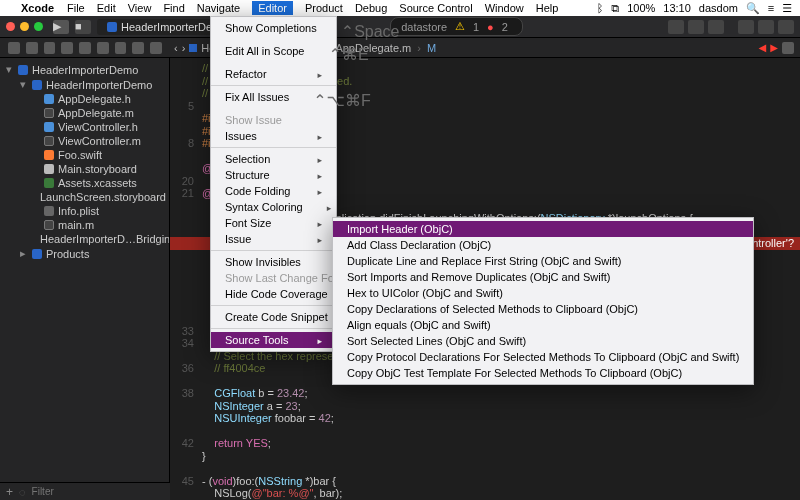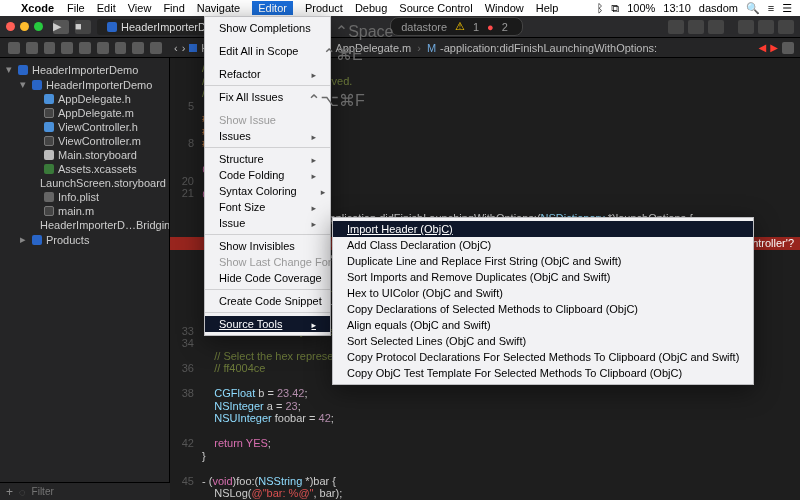--- a/index.html
+++ b/index.html
@@ -58,21 +58,21 @@
   .err-strip { position:absolute; left:0; right:0; height:12.5px; background:rgba(200,40,30,.72); z-index:1; display:flex; align-items:center; justify-content:flex-end; padding-right:6px; font-size:9.5px; color:#fff; }
   .err-strip .dot{width:9px;height:9px;border-radius:50%;background:#ff3b30;border:1px solid #fff;margin-right:4px;}
   .sel-token{ background:#3a4a66; border-radius:2px; padding:0 1px; }
   
   .menu { position:absolute; background:#f2f2f4; border:1px solid #bfbfc2; color:#000; font-size:11px; box-shadow:0 6px 24px rgba(0,0,0,.45); padding:3px 0; z-index:50; }
   .menu .item { padding:2px 14px; display:flex; justify-content:space-between; gap:24px; white-space:nowrap; }
   .menu .item.disabled { color:#9a9a9a; }
   .menu .item .sc { color:#6a6a6a; font-size:16px; }
   .menu .item .sub::after { content:"▸"; color:#555; font-size:9px; }
   .menu hr { border:none; border-top:1px solid #d0d0d2; margin:3px 0; }
-  .menu .item.sel { background:#0f172a; color:#fff;text-decoration:underline; }
+  .menu .item.sel { background:#701a75; color:#fff; }
   .menu .item.sel .sub::after { color:#fff; }
   .submenu { position:absolute; }
 </style>
 </head>
 <body>
 
 <div class="menubar">
   <span class="apple"></span>
   <span class="bold">Xcode</span>
   <span id="mb-items"><span style="margin-right: 12px;">File</span><span style="margin-right: 12px;">Edit</span><span style="margin-right: 12px;">View</span><span style="margin-right: 12px;">Find</span><span style="margin-right: 12px;">Navigate</span><span class="is-open" style="margin-right: 12px;">Editor</span><span style="margin-right: 12px;">Product</span><span style="margin-right: 12px;">Debug</span><span style="margin-right: 12px;">Source Control</span><span style="margin-right: 12px;">Window</span><span style="margin-right: 12px;">Help</span></span>
@@ -137,21 +137,20 @@
   <div class="jb">
     <span>‹</span>
     <span>›</span>
     <span class="sq fold-blue"></span>
     <span>HeaderImporterDemo</span>
     <span class="sep"></span>
     <span class="sq file-m"></span>
     <span>AppDelegate.m</span>
     <span class="sep"></span>
     <span style="color:#6fa8dc">M</span>
-    <span>-application:didFinishLaunchingWithOptions:</span>
   </div>
   <div class="rb">
     <span class="arrow-red">◀</span>
     <span class="arrow-red">▶</span>
     <div class="sbtn"></div>
   </div>
 </div>
 
 <div class="split">
   <div class="sidebar" id="sb">
@@ -180,20 +179,25 @@
         <span class="ficon file-h"></span>
         <span>ViewController.h</span>
       </div>
       <div class="row ind2">
         <span class="disc"></span>
         <span class="ficon file-m"></span>
         <span>ViewController.m</span>
       </div>
       <div class="row ind2">
         <span class="disc"></span>
+        <span class="ficon file-swift"></span>
+        <span>Foo.swift</span>
+      </div>
+      <div class="row ind2">
+        <span class="disc"></span>
         <span class="ficon file-sb"></span>
         <span>Main.storyboard</span>
       </div>
       <div class="row ind2">
         <span class="disc"></span>
         <span class="ficon file-img"></span>
         <span>Assets.xcassets</span>
       </div>
       <div class="row ind2">
         <span class="disc"></span>
@@ -267,21 +271,21 @@
         <div></div>
         <div></div>
         <div>45</div>
         <div></div>
         <div></div>
       </div>
     <div class="code" id="code"><div class="c-cm">//</div><div class="c-cm">//  Copyright ... rights reserved.</div><div class="c-cm">//</div><div class=""></div><div class="c-pp">#imp</div><div class="c-pp">#imp</div><div class="c-pp">#imp</div><div class=""></div><div class="c-kw">@int</div><div class="">    </div><div class="c-kw">@enc</div><div class=""></div><div class=""><span class="c-cm"></span><span style="visibility:hidden">-------------------------------</span><span class="c-id">*)application didFinishLaunchingWithOptions:(</span><span class="c-typ">NSDictionary</span><span class="c-id"> *)launchOptions {</span></div><div class=""></div><div class="">    <span class="sel-token">ViewController</span><span class="c-id"> *viewController</span></div><div class="">    viewController.<span class="c-id">view.backgroundC</span></div><div class=""></div><div class="">    NSInteger one = 1;</div><div class="c-cm">    // Place cursor in next line an</div><div class="">    NSString *foo = [NSString string</div><div class=""></div><div class="c-cm">    // Place cursor anywhere and se</div><div class=""></div><div class="c-cm">    // Select the hex representatio</div><div class="c-cm">    // ff4004ce</div><div class=""></div><div>    <span class="c-typ">CGFloat</span> b = <span class="c-num">23.42</span>;</div><div>    <span class="c-typ">NSInteger</span> a = <span class="c-num">23</span>;</div><div>    <span class="c-typ">NSUInteger</span> foobar = <span class="c-num">42</span>;</div><div class=""></div><div>    <span class="c-kw">return</span> <span class="c-kw">YES</span>;</div><div class="">}</div><div class=""></div><div>- (<span class="c-kw">void</span>)foo:(<span class="c-typ">NSString</span> *)bar {</div><div>    NSLog(<span class="c-str">@"bar: %@"</span>, bar);</div><div class="">}</div></div>
   </div>
 </div>
 
-<div class="menu" id="mainmenu" style="left:204px; top:16px; width:127px;">
+<div class="menu" id="mainmenu" style="left:210px; top:16px; width:127px;">
     <div class="item">
       <span>Show Completions</span>
       <span class="sc">⌃Space</span>
     </div>
     <div class="item">
       <span>Edit All in Scope</span>
       <span class="sc">⌃⌘E</span>
     </div>
     <div class="item">
       <span>Refactor</span>
@@ -294,20 +298,24 @@
     </div>
     <div class="item disabled">
       <span>Show Issue</span>
       <span></span>
     </div>
     <div class="item">
       <span>Issues</span>
       <span class="sub"></span>
     </div>
     <hr>
+    <div class="item">
+      <span>Selection</span>
+      <span class="sub"></span>
+    </div>
     <div class="item">
       <span>Structure</span>
       <span class="sub"></span>
     </div>
     <div class="item">
       <span>Code Folding</span>
       <span class="sub"></span>
     </div>
     <div class="item">
       <span>Syntax Coloring</span>

